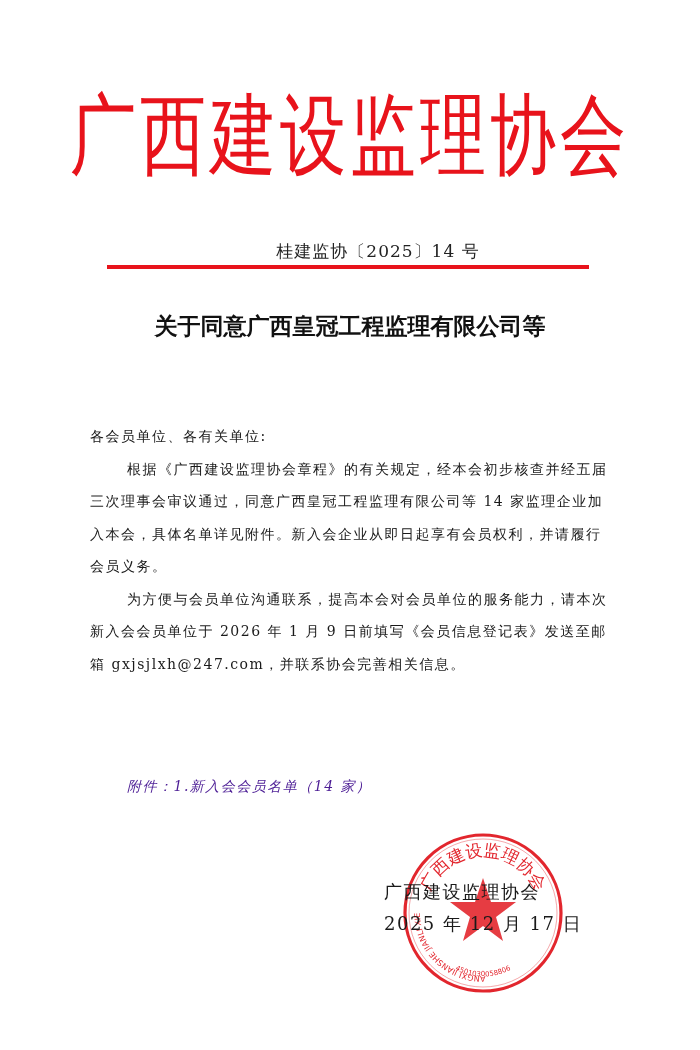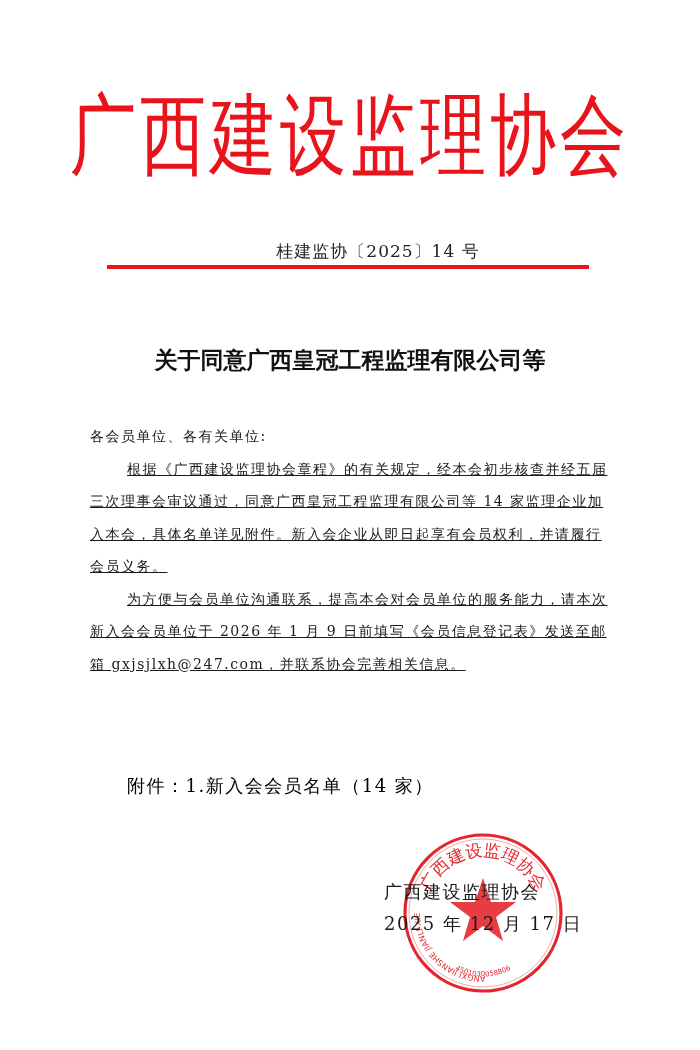--- a/index.html
+++ b/index.html
@@ -54,43 +54,44 @@
       left: 0;
       top: 309px;
       width: 700px;
       text-align: center;
       font-family: "DejaVu Serif", "Liberation Serif", serif;
       font-weight: bold;
       font-size: 23px;
       line-height: 34px;
       color: #111;
     }
-    .title .line { display: block; margin-top: 34px; }
+    .title .line { display: block; }
     .body-text {
       position: absolute;
       left: 90px;
       top: 420px;
       width: 520px;
       font-size: 14px;
       line-height: 32.5px;
       color: #1a1a1a;
       letter-spacing: 1.5px;
     }
     .body-text p {
       margin: 0;
     }
-    .indent { text-indent: 37px; text-decoration: underline; }
+    .indent { text-indent: 37px; }
     .attachments {
       position: absolute;
       left: 127px;
       top: 770px;
-      font-size: 18px;
+      font-size: 14px;
       line-height: 32px;
-      color: #000000;
+      color: #4c1d95;
       letter-spacing: 1.5px;
+      font-style: italic;
     }
     .attachments .item2 {
       padding-left: 56px;
     }
     .signature {
       position: absolute;
       left: 384px;
       top: 876px;
       font-size: 18px;
       line-height: 32px;

